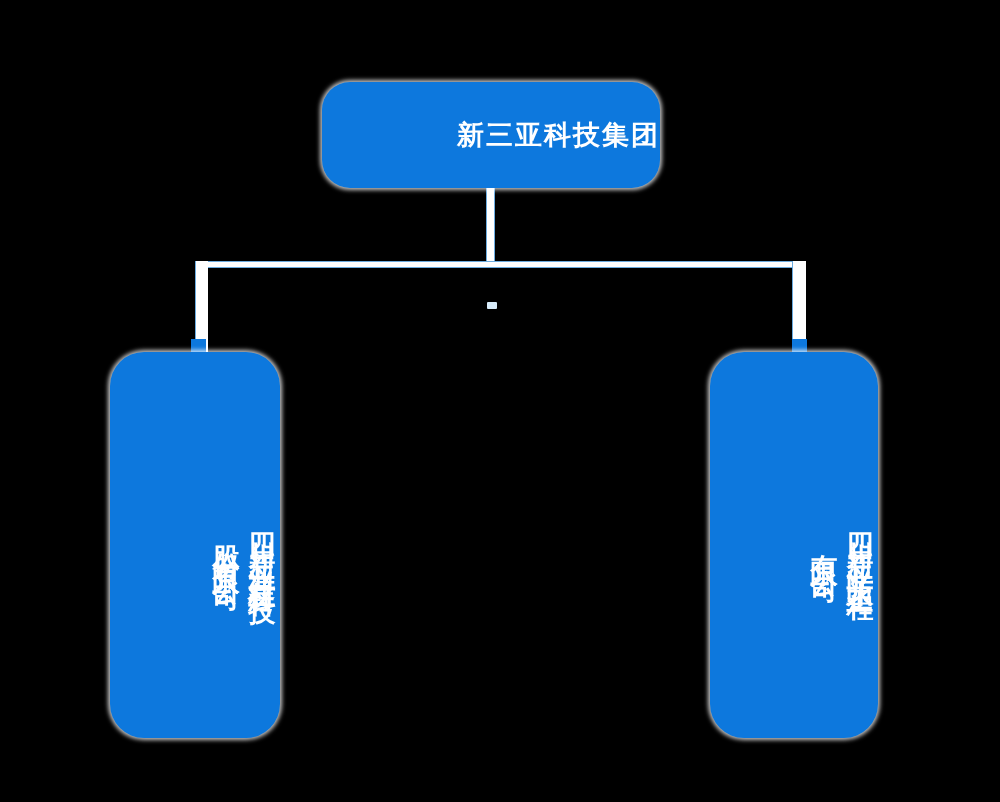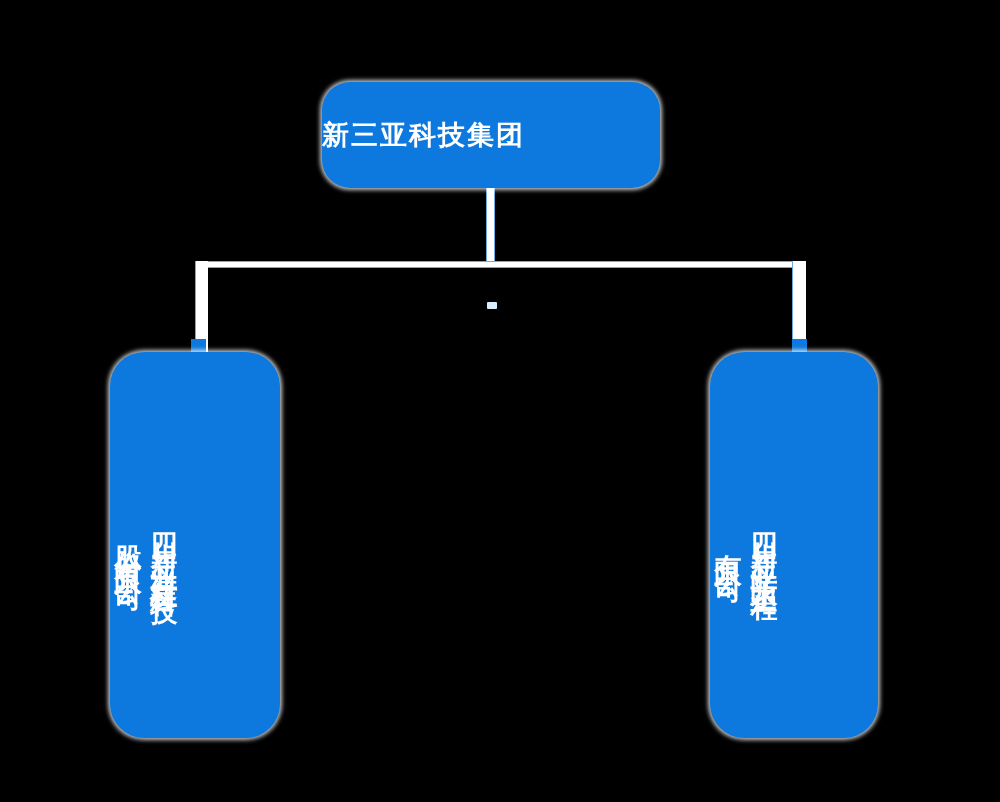--- a/index.html
+++ b/index.html
@@ -16,21 +16,21 @@
     font-family: "DejaVu Sans", "Liberation Sans", sans-serif;
   }
   .node {
     position: absolute;
     background: var(--node_fill, #0d78dd);
     color: var(--node_text, #ffffff);
     font-weight: 700;
     box-shadow: 0 0 4px 2px rgba(255,255,255,0.78);
     display: flex;
     align-items: center;
-    justify-content: flex-start;
+    justify-content: flex-end;
     box-sizing: border-box;
     cursor: pointer;
   }
   .node-root {
     left: 322px;
     top: 82px;
     width: 338px;
     height: 106px;
     border-radius: 28px;
     font-size: 27px;

